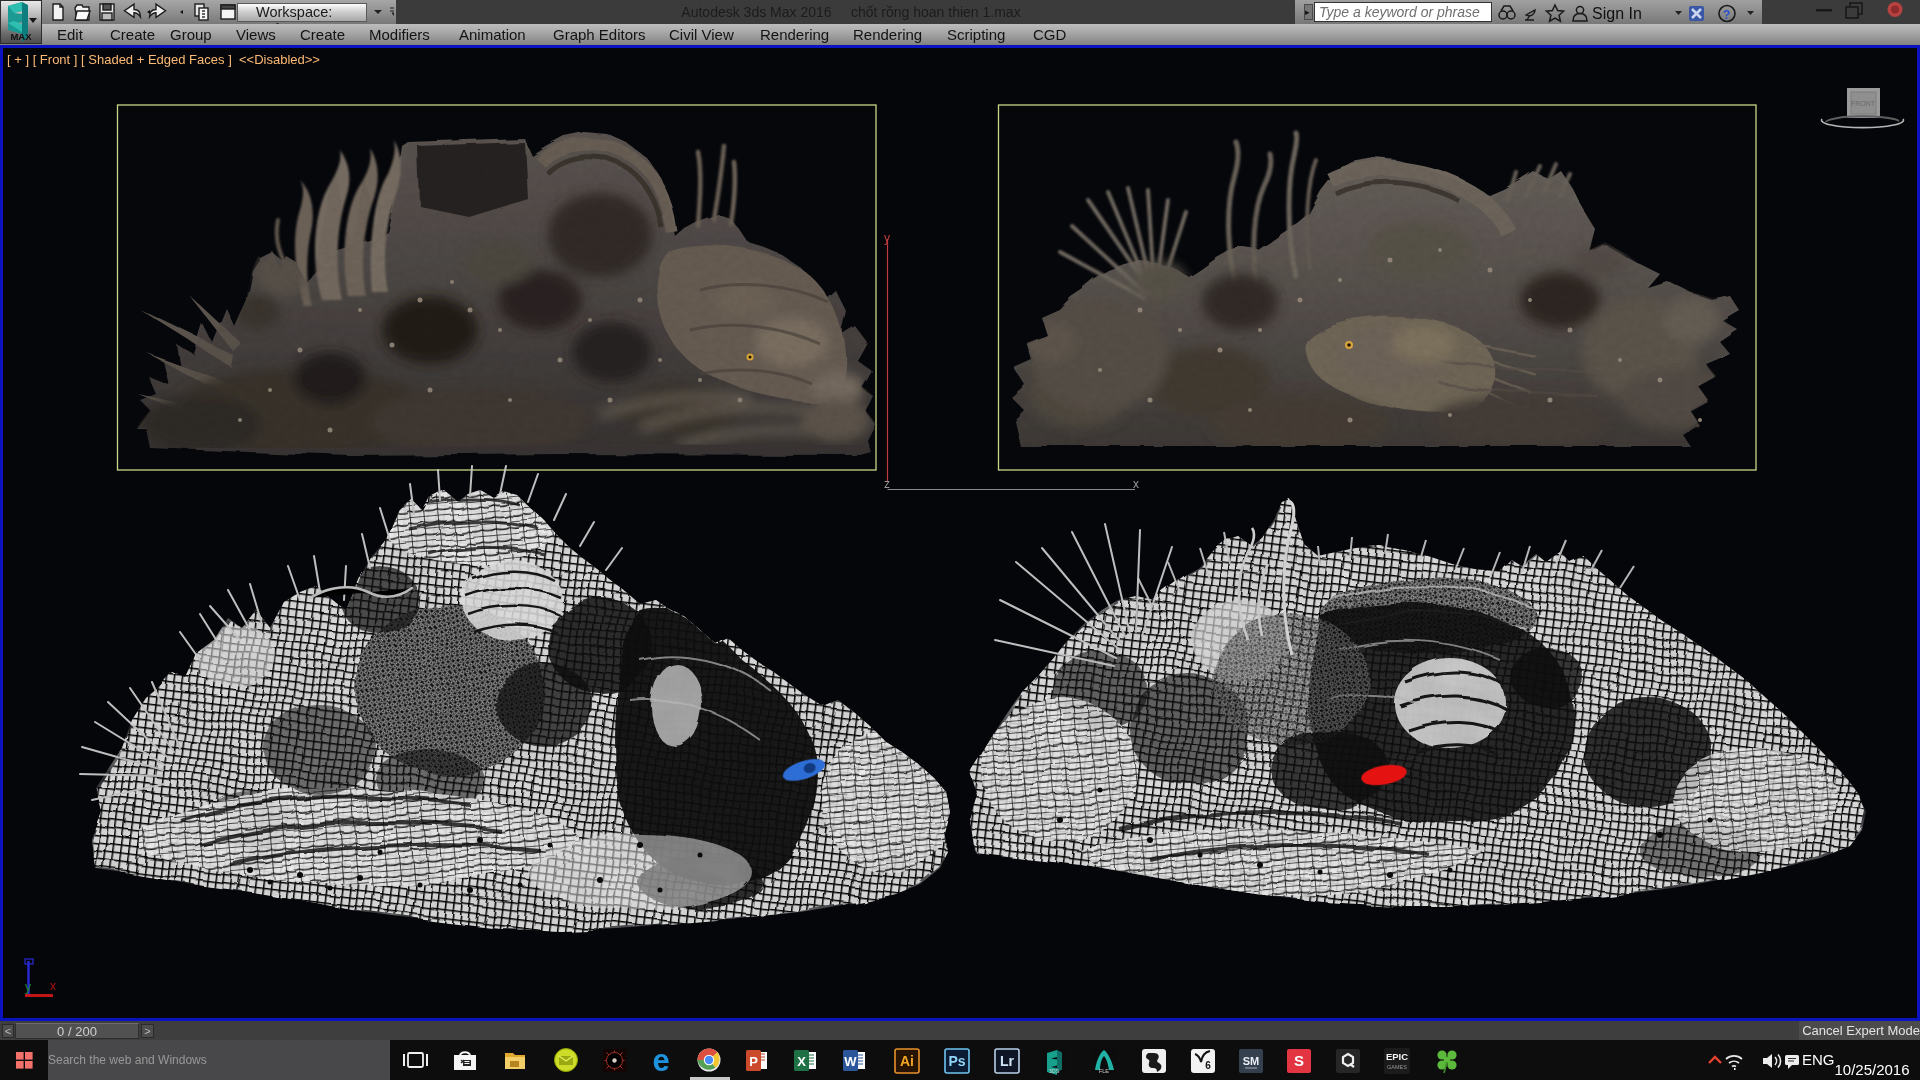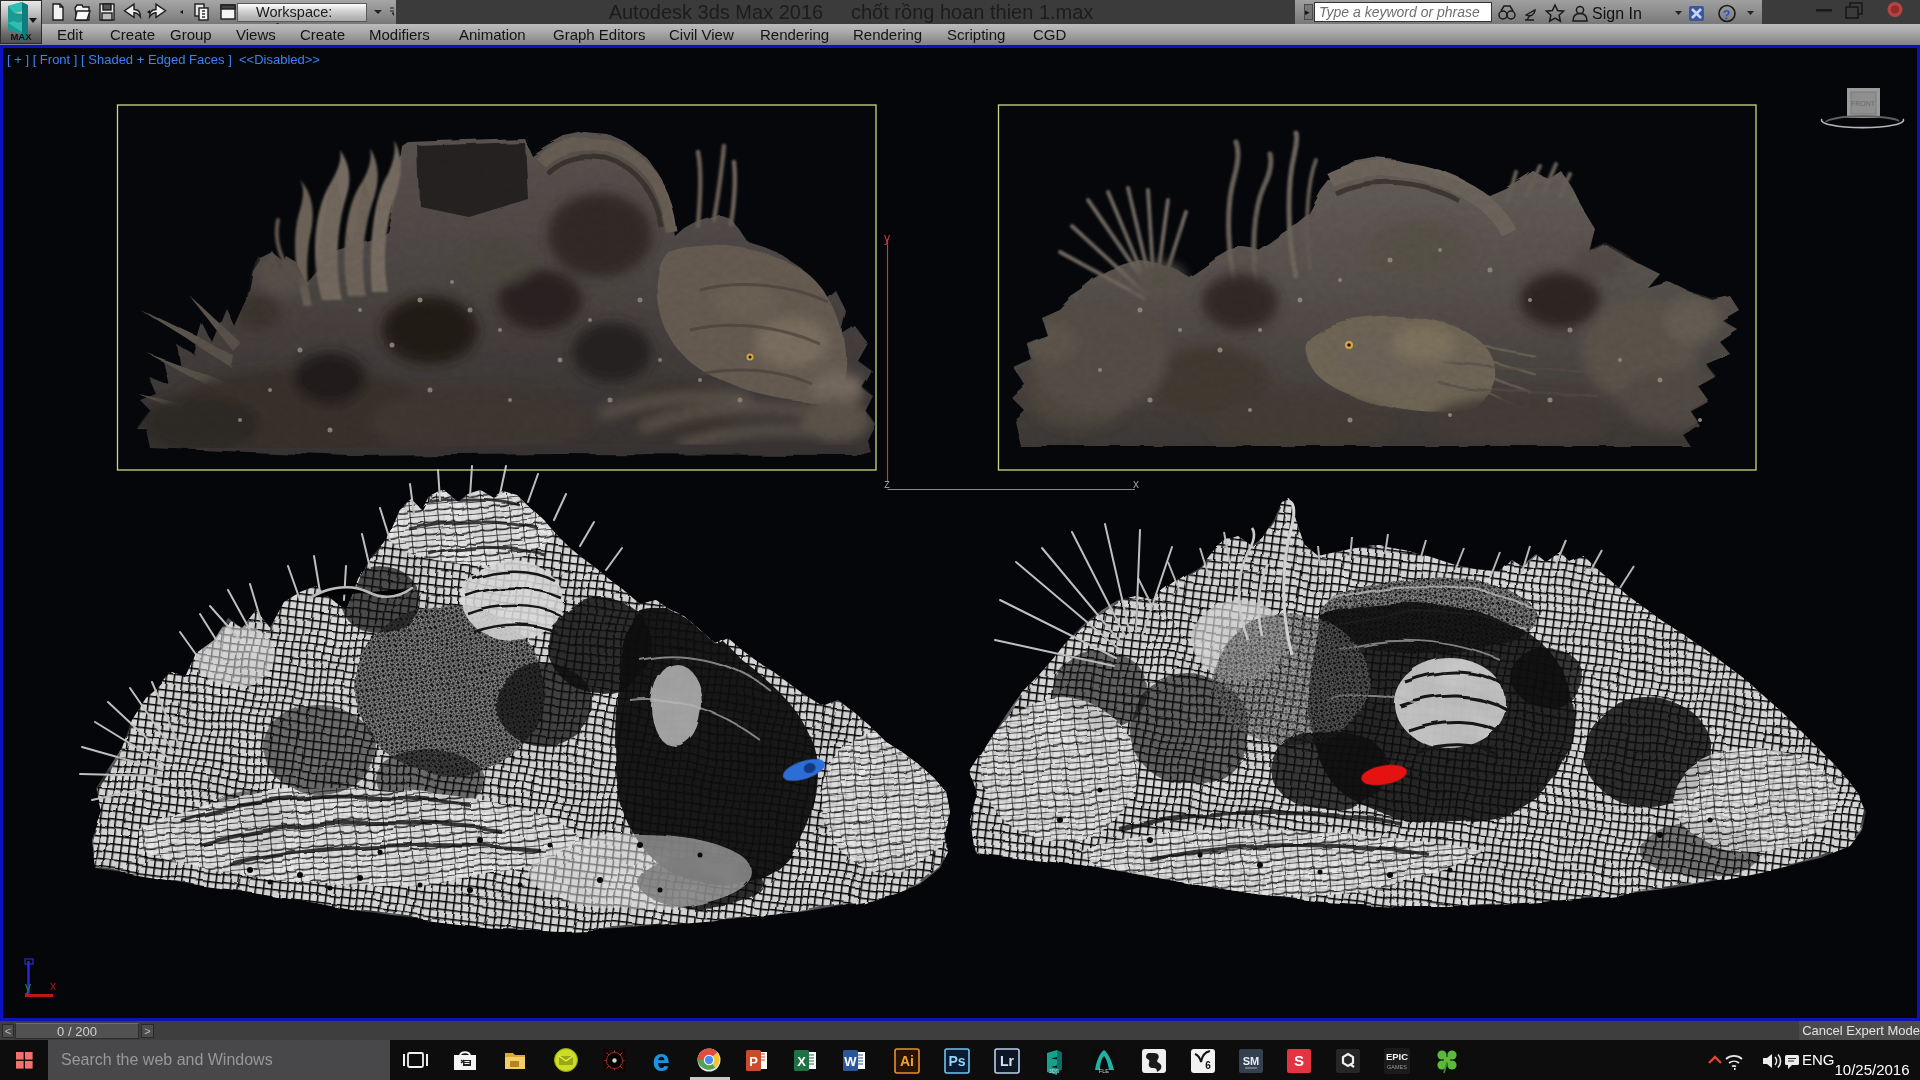--- a/index.html
+++ b/index.html
@@ -3,28 +3,28 @@
 <style>
 *{margin:0;padding:0;box-sizing:border-box}
 html,body{width:1920px;height:1080px;overflow:hidden;background:#000;font-family:"Liberation Sans",sans-serif}
 .abs{position:absolute}
 #titlebar{position:absolute;left:0;top:0;width:1920px;height:24px;background:#3b3b3b}
 #qat{position:absolute;left:0;top:0;width:396px;height:24px;background:linear-gradient(#a6a6a6,#8e8e8e 55%,#787878)}
 #signbar{position:absolute;left:1295px;top:0;width:467px;height:25px;background:linear-gradient(#a0a0a0,#8a8a8a 55%,#767676)}
 #maxbtn{position:absolute;left:0;top:0;width:42px;height:44px;background:linear-gradient(#e8e8e8,#b9b9b9 35%,#6f6f6f 75%,#4e4e4e);border:1px solid #2c2c2c;z-index:5}
 #menubar{position:absolute;left:0;top:24px;width:1920px;height:21px;background:linear-gradient(#bdbdbd,#a8a8a8 40%,#828282)}
 .mi{position:absolute;top:24px;height:21px;line-height:21px;color:#131313;font-size:15px}
-#vplabel{position:absolute;left:7px;top:52px;color:#3b82f6;font-size:13px;z-index:3}
+#vplabel{position:absolute;left:7px;top:52px;color:#fdba74;font-size:13px;z-index:3}
 #viewport{position:absolute;left:0;top:45px;width:1920px;height:976px;background:#05060a;border:3px solid #0b13c0;border-top-width:3px}
 #statusbar{position:absolute;left:0;top:1021px;width:1920px;height:19px;background:#3e3e3e}
 #cancelexp{position:absolute;left:1799px;top:1021px;width:121px;height:19px;background:#4b4b4b;color:#e2e2e2;font-size:13px;text-align:right;line-height:19px}
 #taskbar{position:absolute;left:0;top:1040px;width:1920px;height:40px;background:#0d0d0e}
-#tsearch{position:absolute;left:48px;top:1040px;width:342px;height:40px;background:#48484b;color:#989898;font-size:16px;line-height:40px;padding-left:13px}
+#tsearch{position:absolute;left:48px;top:1040px;width:342px;height:40px;background:#48484b;color:#989898;font-size:12px;line-height:40px;}
 .tray{position:absolute;color:#fff;font-size:15px;top:1052px}
-#title-main{position:absolute;top:0;left:501px;width:700px;height:32px;line-height:25px;color:#1c1c1c;font-size:20px;text-align:center}
+#title-main{position:absolute;top:0;left:501px;width:700px;height:32px;line-height:25px;color:#1c1c1c;font-size:14px;text-align:center}
 #wsbox{position:absolute;left:237px;top:3px;width:130px;height:19px;background:linear-gradient(#fdfdfd,#cfcfcf 45%,#a8a8a8);border:1px solid #5a5a5a;color:#1a1a1a;font-size:14.5px;line-height:17px;padding-left:18px}
 </style></head>
 <body>
 
 <div id="titlebar"></div>
 <div id="qat"></div>
 <div id="signbar"></div>
 <div id="title-main">Autodesk 3ds Max 2016&nbsp;&nbsp;&nbsp;&nbsp;&nbsp;chốt rồng hoan thien 1.max</div>
 
 <svg class="abs" style="left:44px;top:0;z-index:4" width="350" height="24" viewBox="0 0 350 24">

